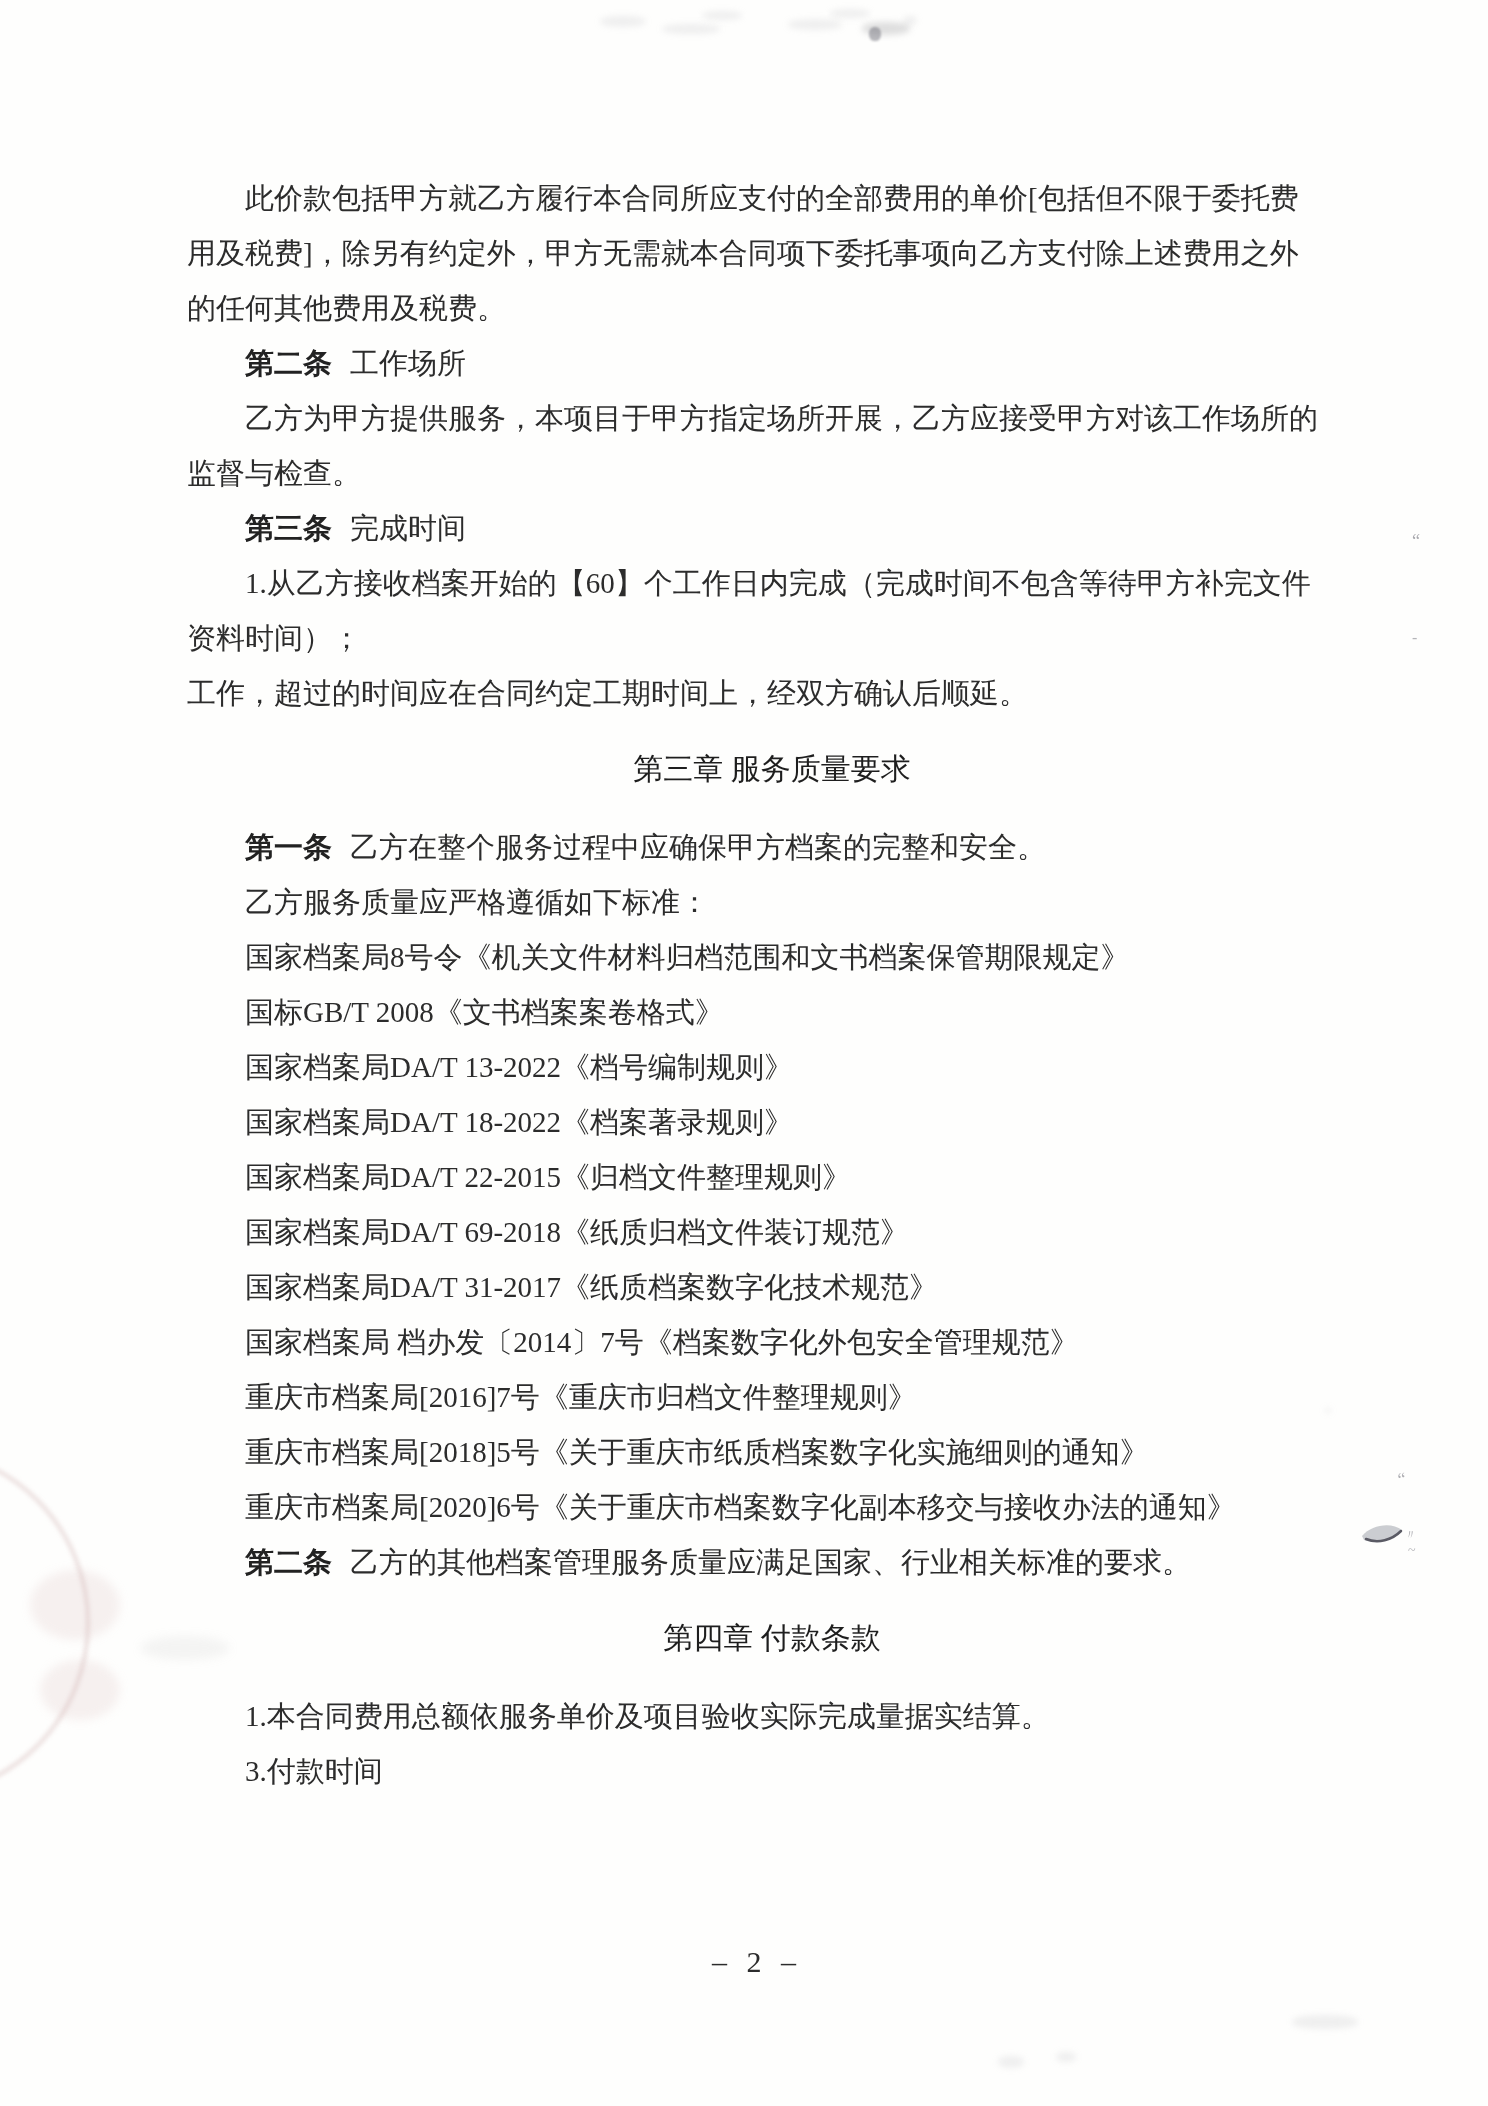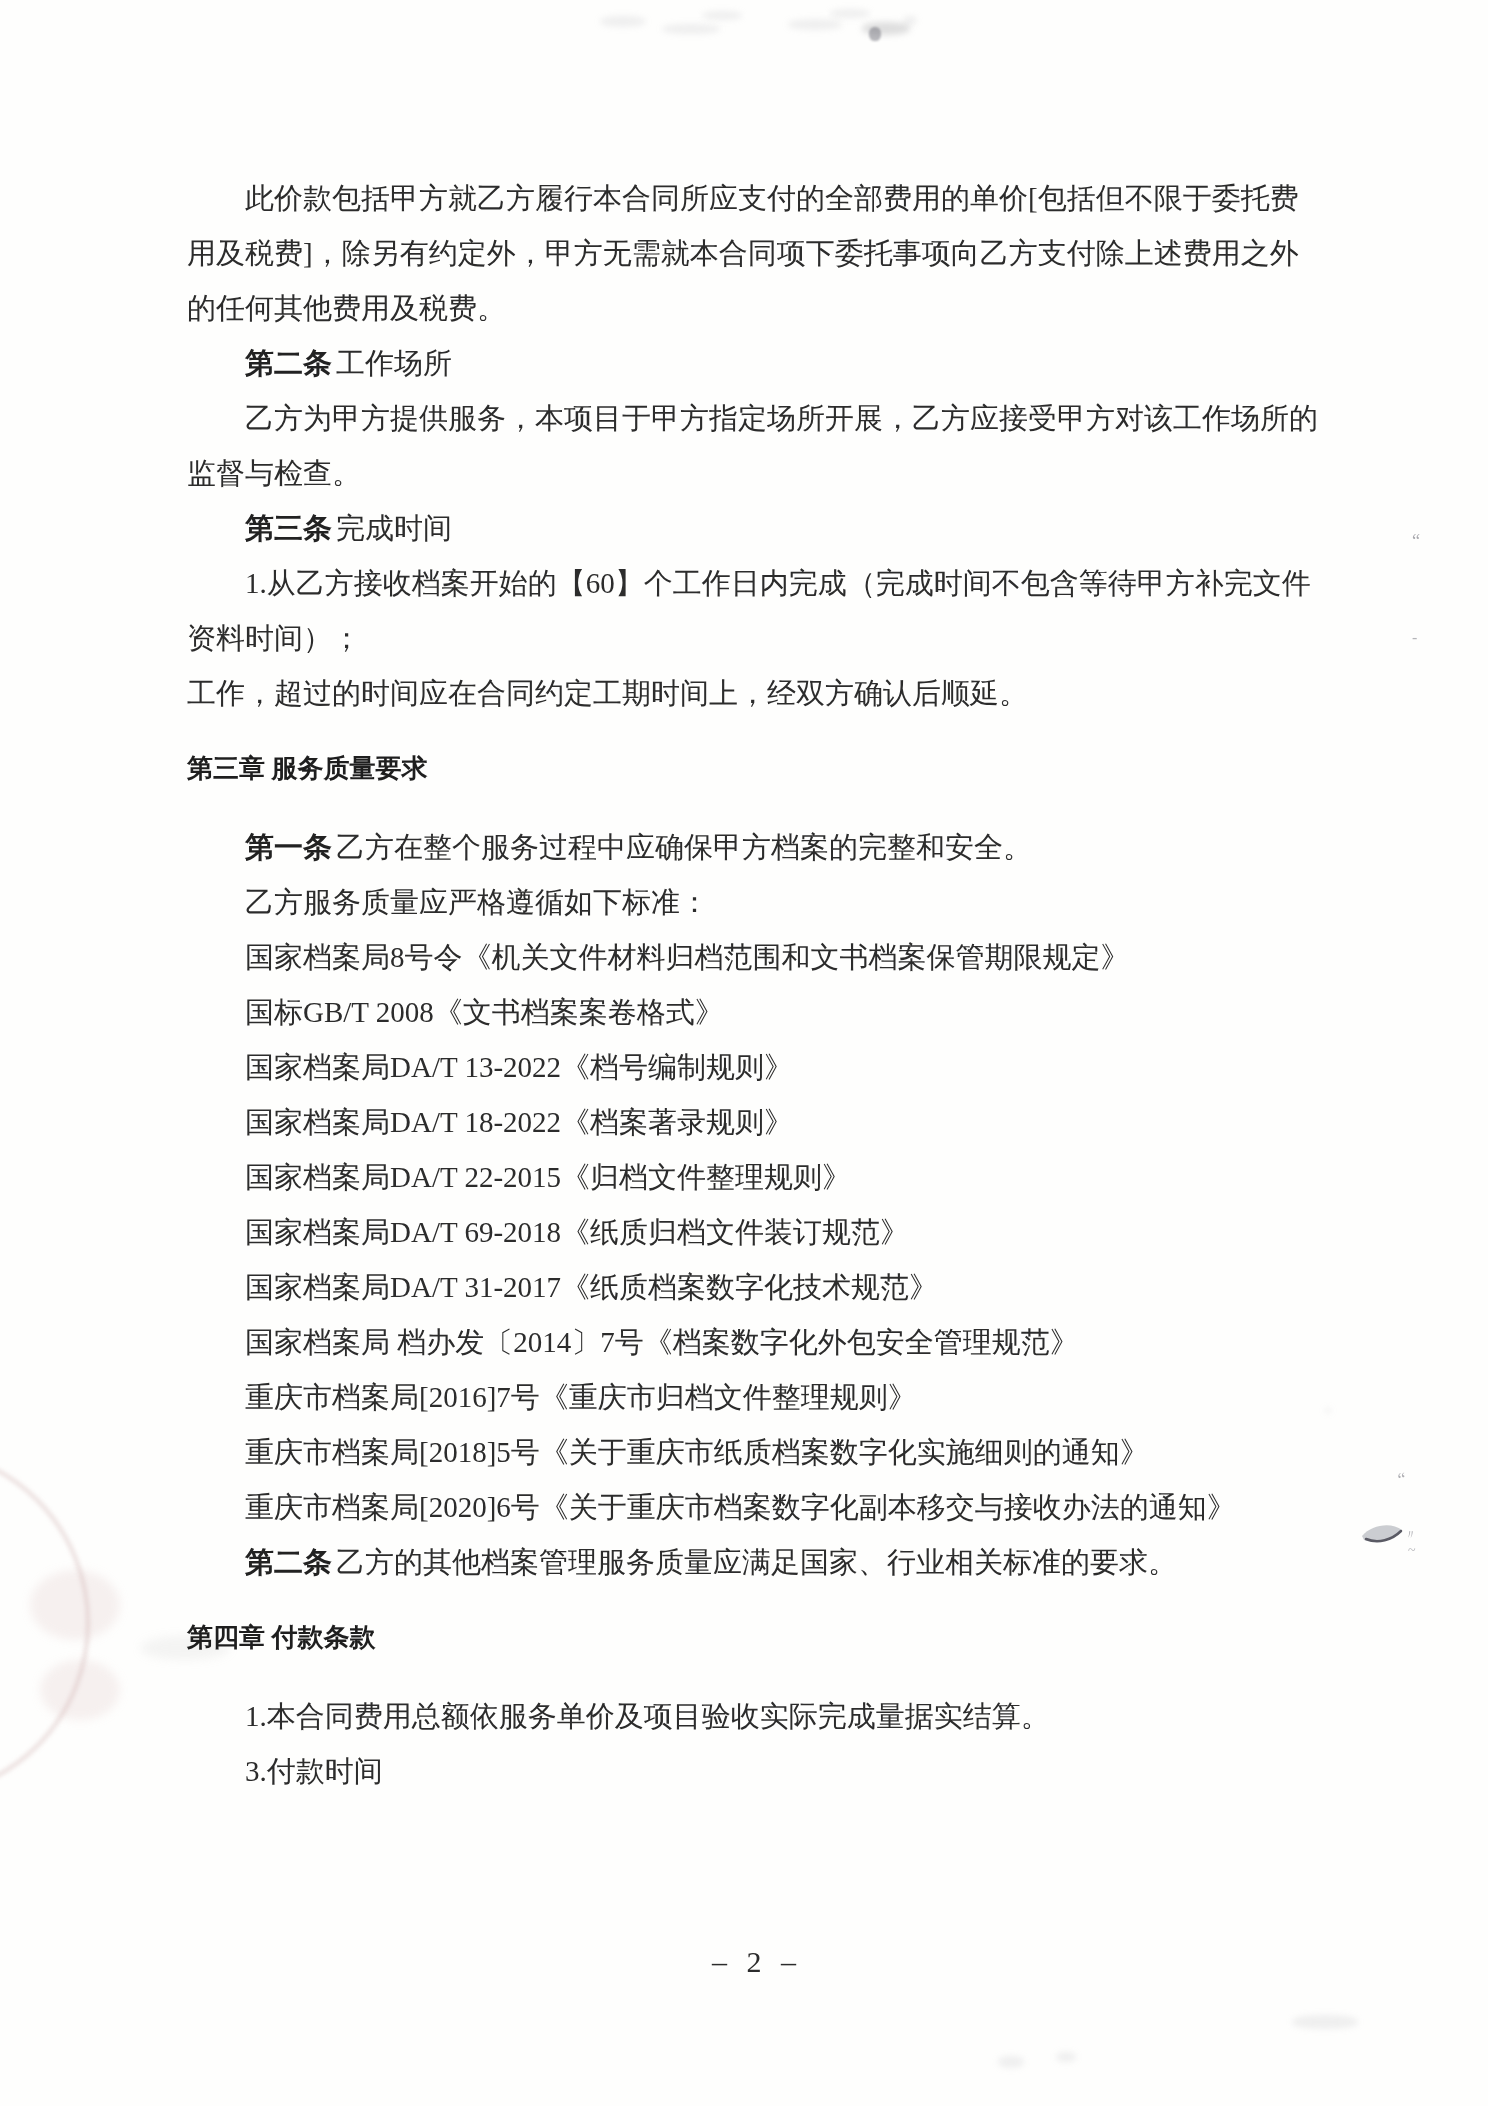--- a/index.html
+++ b/index.html
@@ -14,25 +14,25 @@
     position: absolute;
     left: 187px; top: 171px;
     width: 1170px;
     font-size: 29px;
     line-height: 55px;
     color: #2c2c2c;
   }
   .line { white-space: nowrap; height: 55px; }
   .line.indent { padding-left: 58px; }
   .prefix { font-weight: bold; color: #222; }
-  .prefix:not(:empty) { margin-right: 4px; }
+  .prefix:not(:empty) { margin-right: 18px; }
   .chapter {
-    text-align: left;
-    font-weight: bold;
-    font-size: 26px;
+    text-align: center;
+    font-weight: normal;
+    font-size: 30px;
     color: #1e1e1e;
     margin: 20px 0 24px 0;
     height: 55px;
     white-space: nowrap;
   }
   .footer {
     position: absolute;
     left: 187px; top: 1945px;
     width: 1140px;
     text-align: center;

